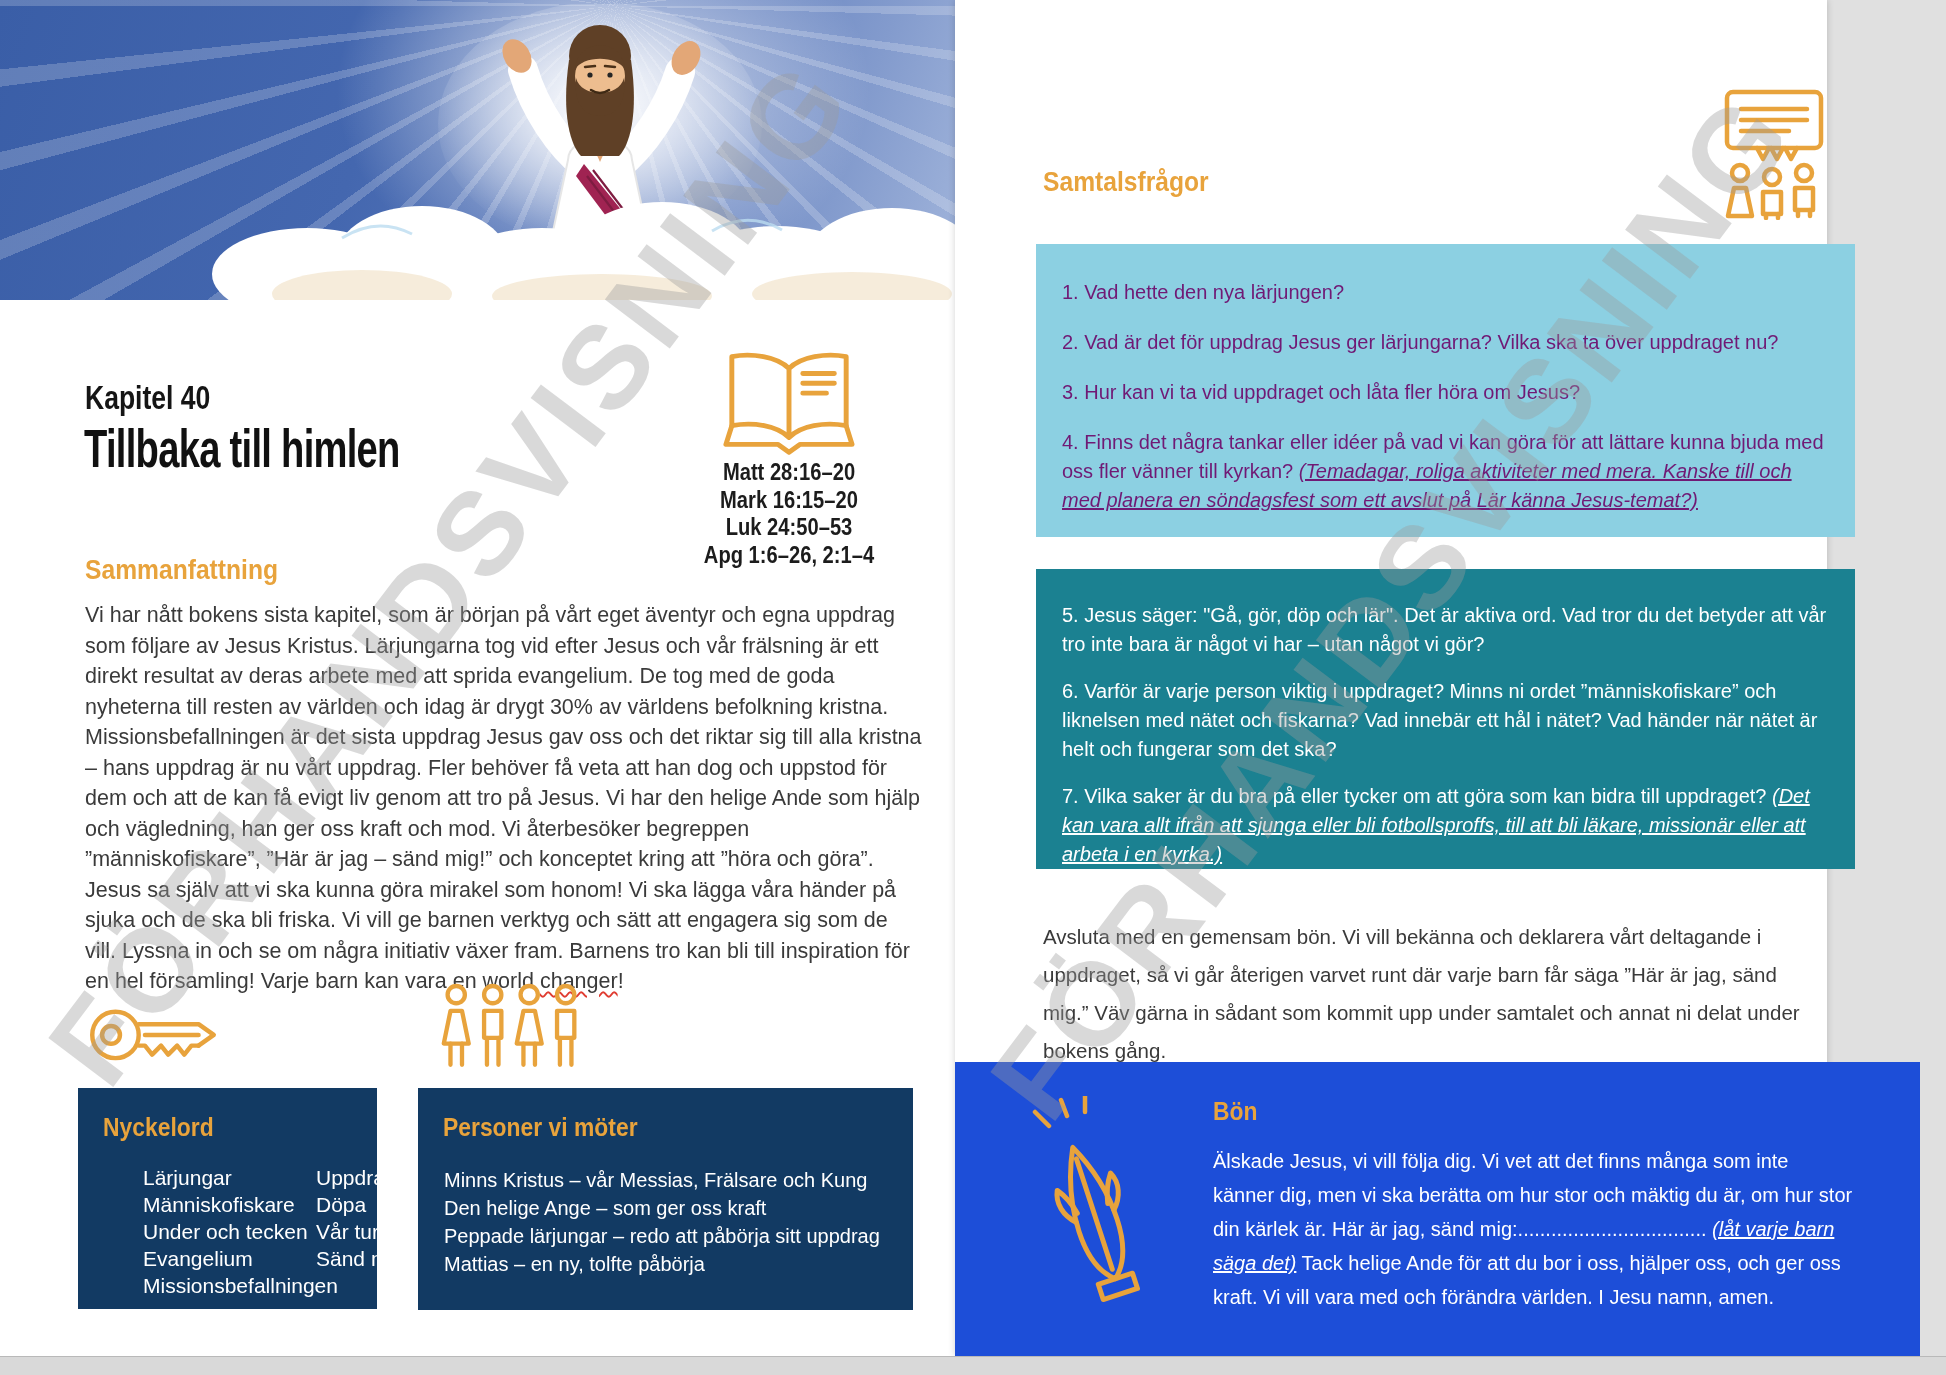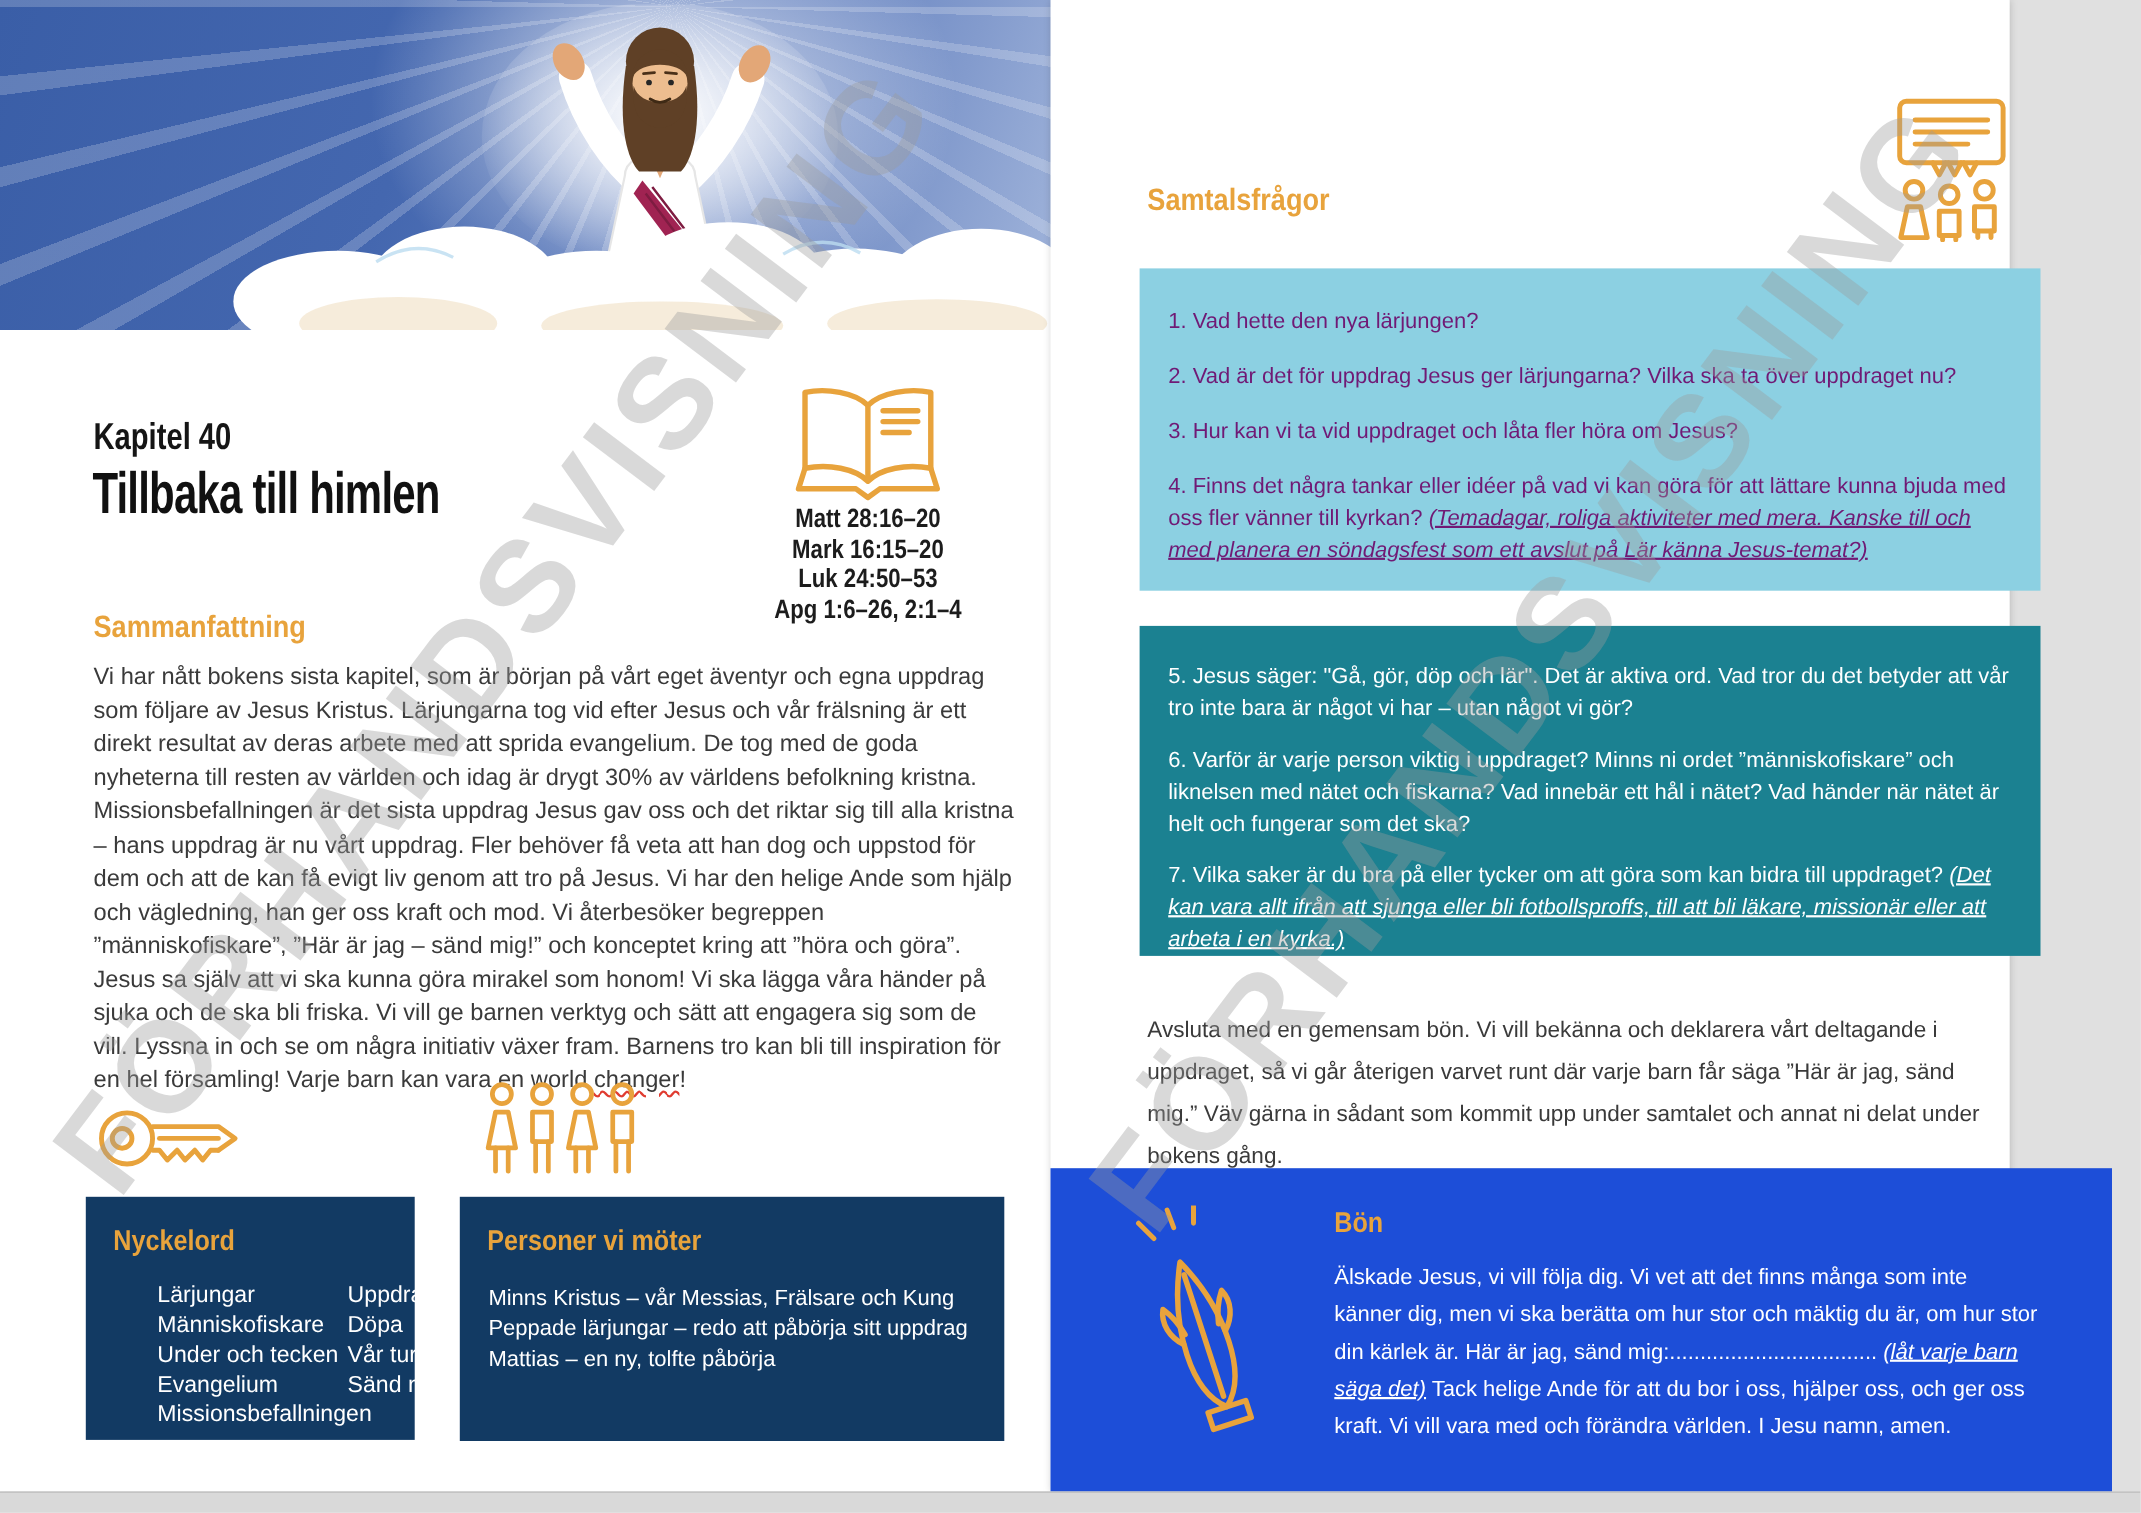--- a/index.html
+++ b/index.html
@@ -210,20 +210,21 @@
           <div>Vår tur</div>
           <div>Sänd mig</div>
         </div>
       </div>
     </div>
 
     <div class="navy-box persons-box">
       <div class="cond gold box-heading">Personer vi möter</div>
       <div class="persons-list">
         <div>Minns Kristus – vår Messias, Frälsare och Kung</div>
+        <div>Den helige Ange – som ger oss kraft</div>
         <div>Peppade lärjungar – redo att påbörja sitt uppdrag</div>
         <div>Mattias – en ny, tolfte påbörja</div>
       </div>
     </div>
   </div>
 
   <div class="page page-right">
 
     <div class="abs cond gold q-heading">Samtalsfrågor</div>
 

